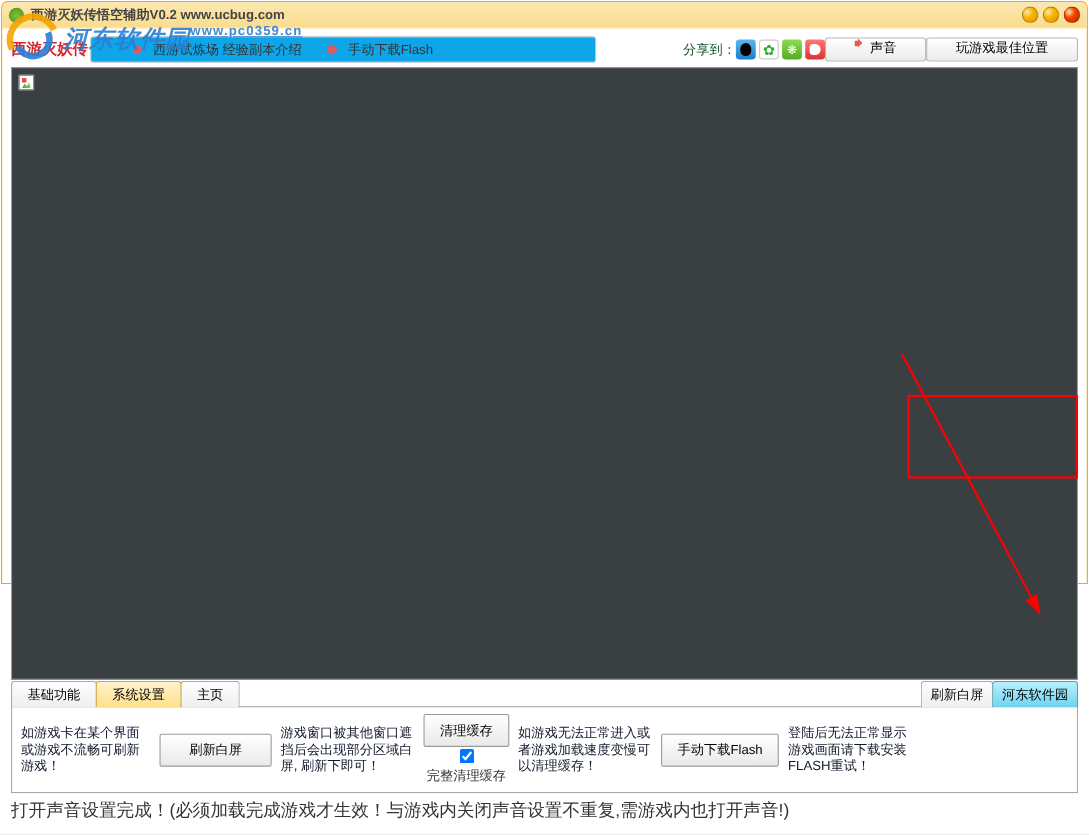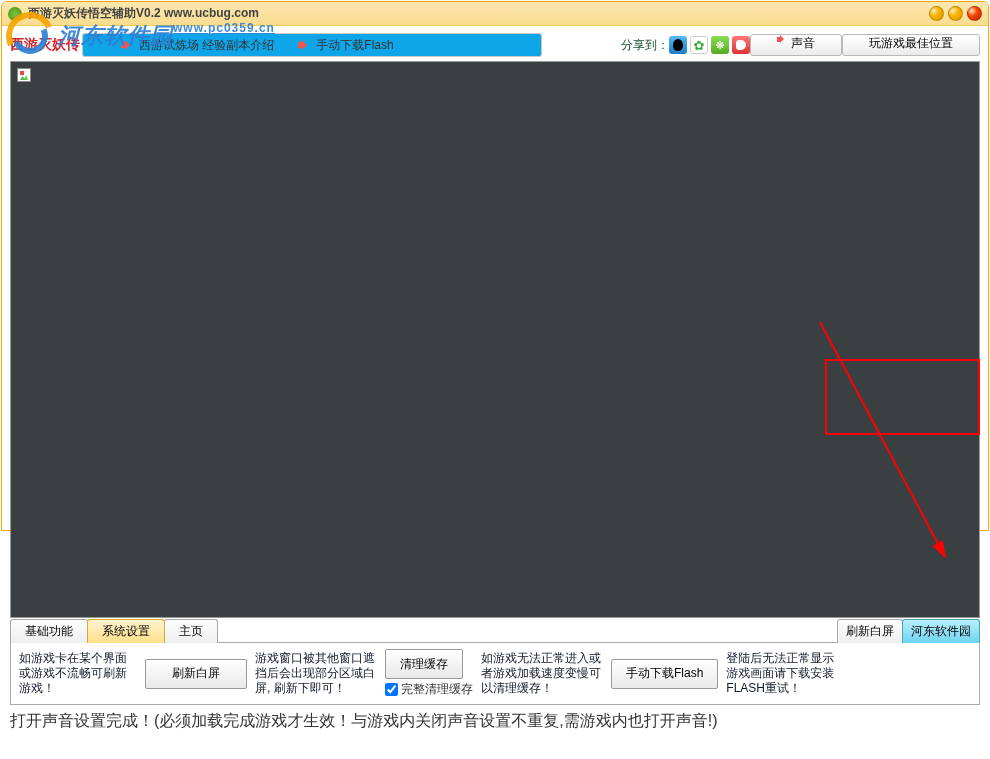--- a/index.html
+++ b/index.html
@@ -61,21 +61,21 @@
 .tab.active { background: linear-gradient(#fff3cf,#ffe089); border-color: #d9a93e; z-index: 1; }
 .tab-spacer { flex: 1; }
 .tab-action { padding: 3px 8px; border: 1px solid #aaa; border-bottom: none; background: linear-gradient(#fdfdfd,#efefef); border-radius: 3px 3px 0 0; cursor: pointer; margin-left: -1px; position: relative; top: 1px; }
 .tab-action.hl { background: linear-gradient(#b9f0ff,#6fd3ef); border-color: #4aa; }
 
 .settings-panel { margin: 0 8px 4px; border: 1px solid #aaa; padding: 6px 8px; display: flex; align-items: center; gap: 8px; background: #fff; }
 .panel-btn { height: 30px; padding: 0 26px; font-size: 12px; border: 1px solid #999; border-radius: 2px; background: linear-gradient(#fff,#e9e9e9); cursor: pointer; white-space: nowrap; }
 .panel-btn.narrow { padding: 0 14px; }
 .hint { font-size: 12px; color: #0f172a; line-height: 1.25; width: 118px; }
 .hint.wide { width: 122px; }
-.chk-row { display: flex; align-items: center; font-size: 12px; color: #333; gap: 3px; margin-top: 2px; }
+.chk-row { display: flex; align-items: center; font-size: 12px; color: #333; gap: 3px; margin-top: 2px; flex-direction: column; }
 .chk-row input { width: 13px; height: 13px; }
 
 .status-bar { margin: 0 8px 6px; font-size: 16px; color: #333; padding: 2px 0; }
 </style>
 </head>
 <body>
 
 <div class="window-frame">
 
   <div class="titlebar">

